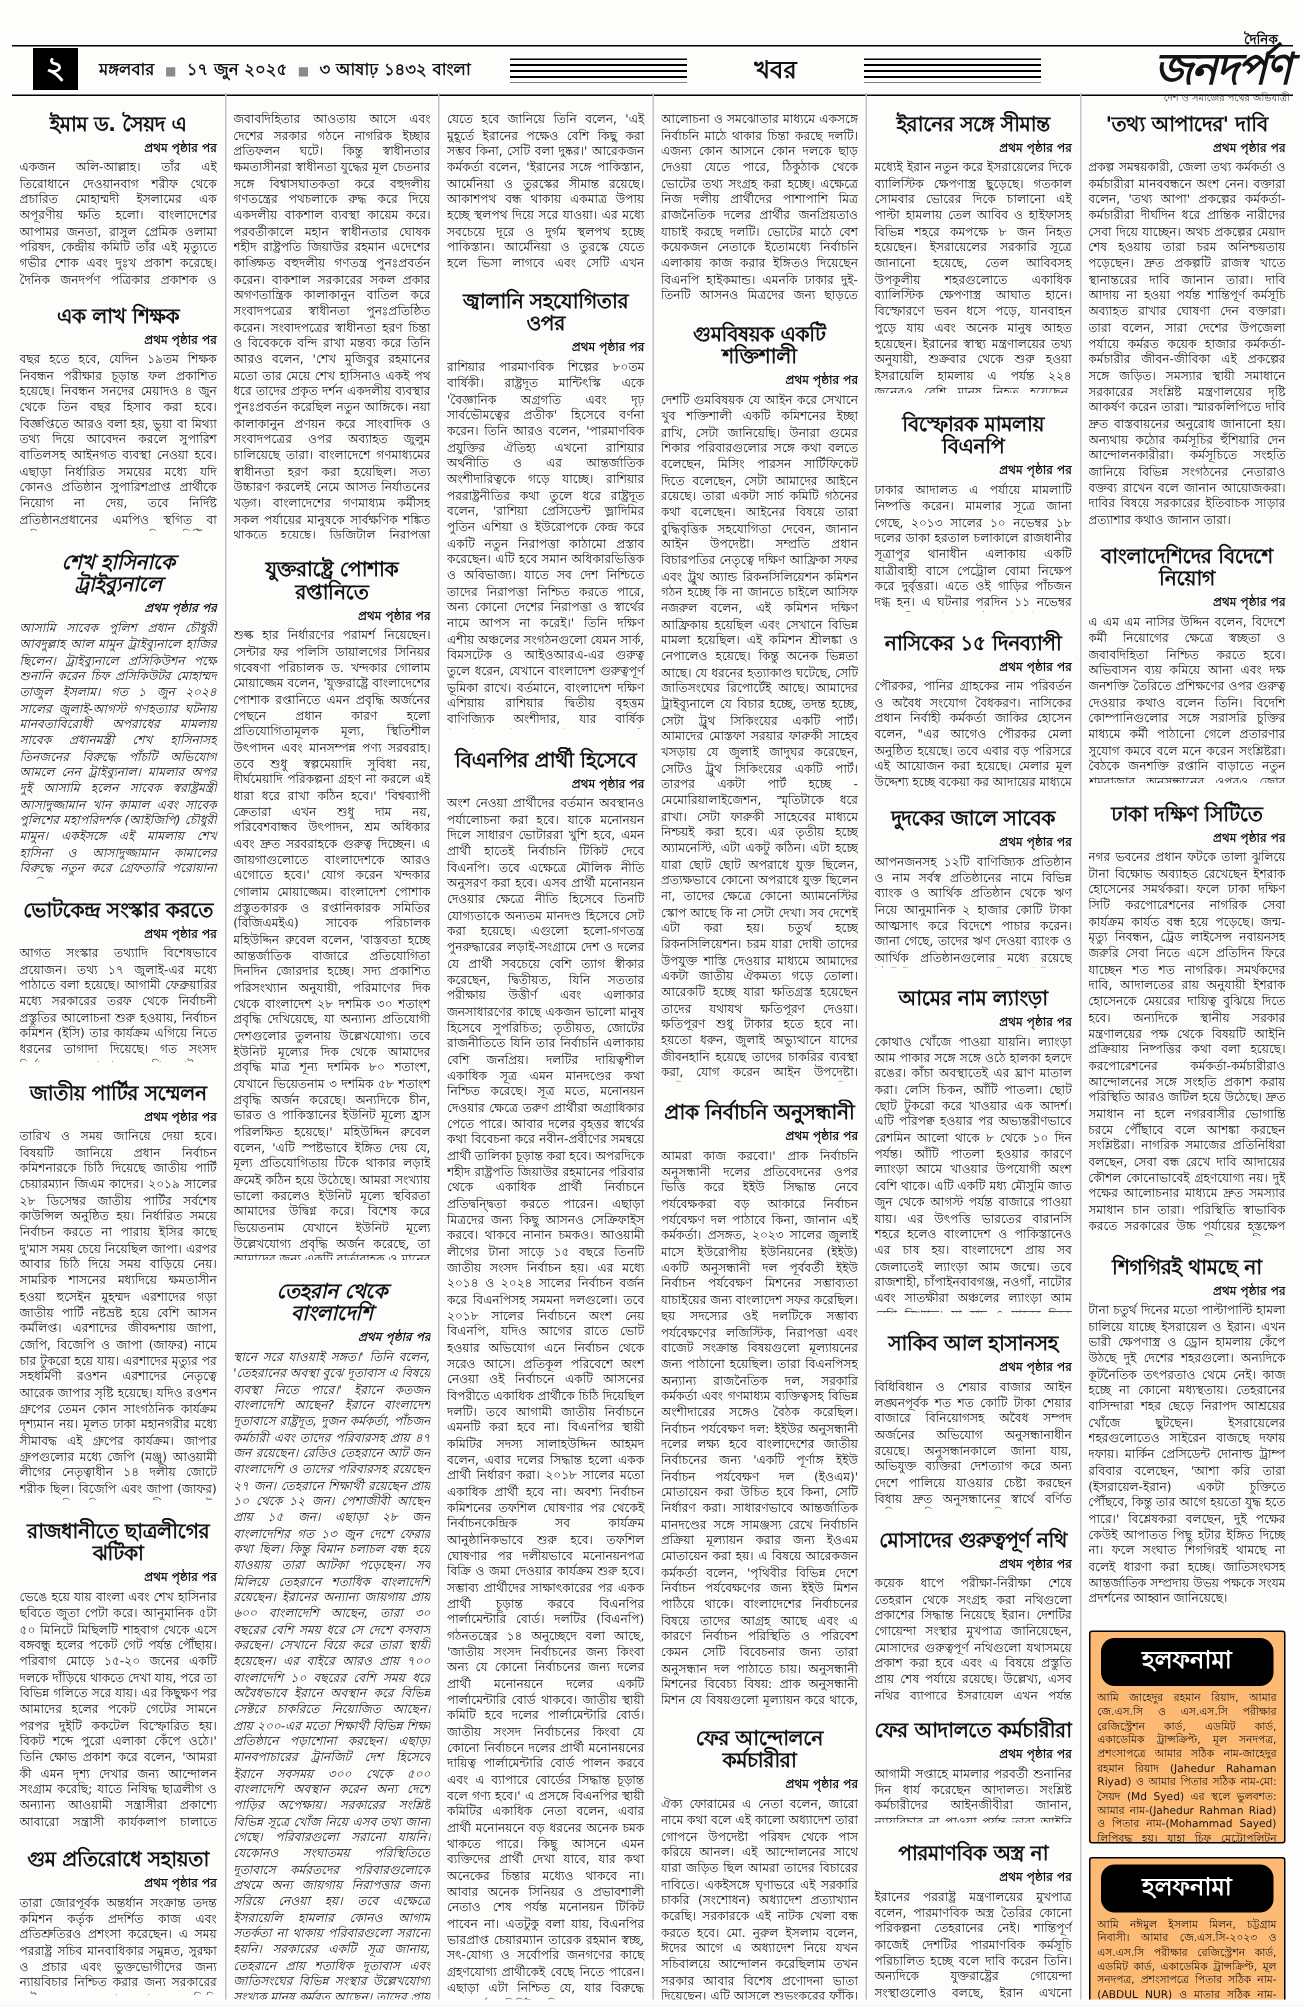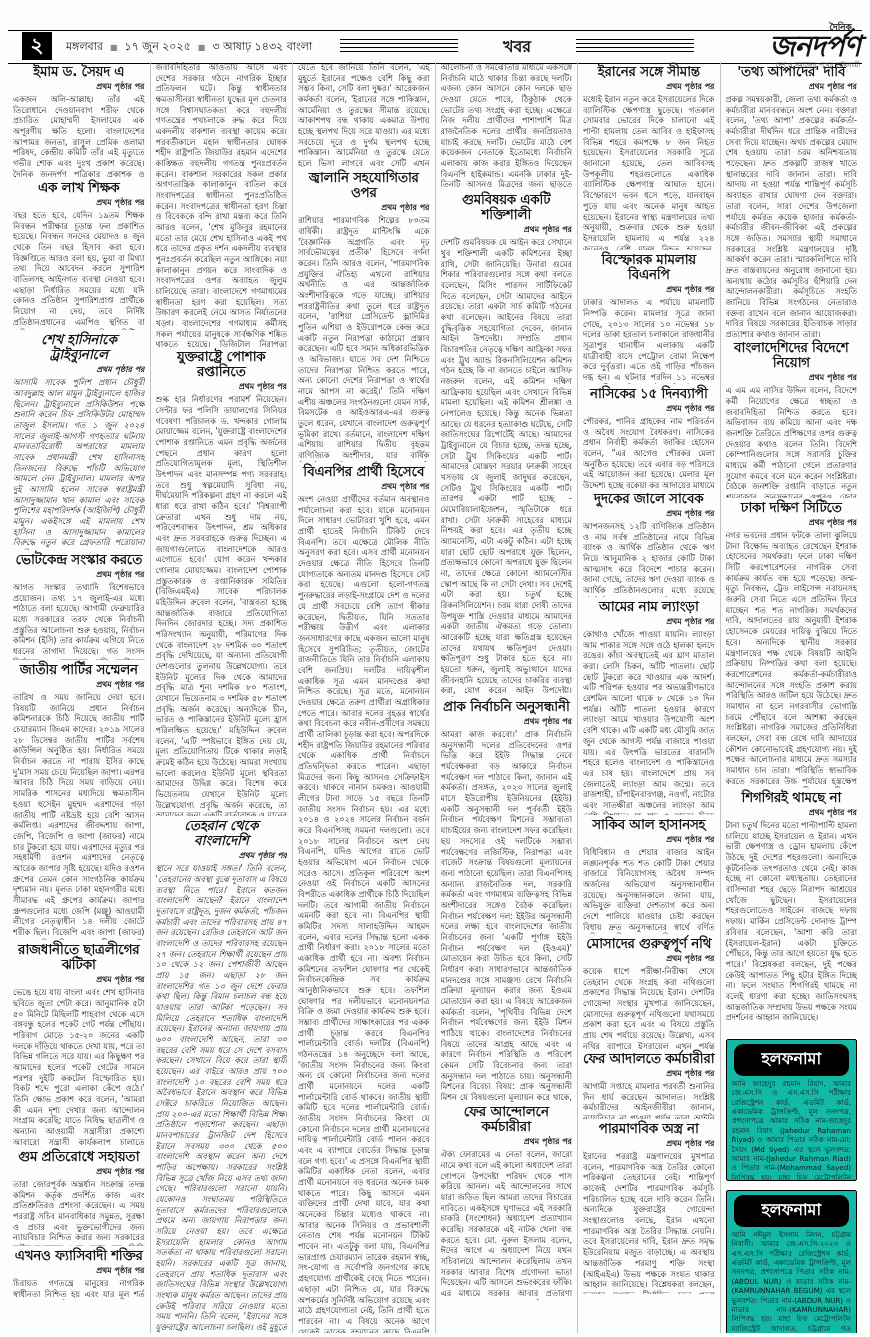--- a/index.html
+++ b/index.html
@@ -5,47 +5,47 @@
   html,body{margin:0;padding:0;background:#e8e8e8;}
   .page{position:relative;width:870px;height:1337px;background:#fdfdfc;margin:0 auto;
         font-family:"DejaVu Sans","Liberation Sans",sans-serif;color:#141414;overflow:hidden;}
 
   
   .masthead{position:absolute;top:30px;left:8px;right:8px;height:32px;
             border-top:1.5px solid #000;border-bottom:1.5px solid #000;}
   .pageno{position:absolute;left:14px;top:1px;width:30px;height:28px;background:#000;color:#fff;
           display:flex;align-items:center;justify-content:center;font-size:20px;font-weight:bold;}
   .dateline{position:absolute;left:58px;top:0;height:100%;display:flex;align-items:center;
-            font-size:11px;font-weight:normal;white-space:nowrap;justify-content:space-between;}
+            font-size:11px;font-weight:bold;white-space:nowrap;justify-content:space-between;}
   .dateline .sq{color:#8a8a8a;font-size:8px;margin:0 7px;}
   .rule-stack{position:absolute;top:8px;height:16px;
               background:repeating-linear-gradient(to bottom,#000 0 1.2px,transparent 1.2px 4px);}
   .stack-left{left:332px;width:118px;}
   .stack-right{left:568px;width:118px;}
   .section{position:absolute;left:456px;top:0;width:106px;height:100%;display:flex;
            align-items:center;justify-content:center;font-size:16px;font-weight:bold;}
   .logo{position:absolute;right:2px;top:-8px;text-align:right;line-height:1;}
   .logo-super{display:block;font-size:9px;font-weight:bold;margin:0 0 0 2px;text-align:left;padding-left:58px;}
   .logo-main{display:block;font-size:29px;font-weight:bold;letter-spacing:-1px;font-style:italic;}
   .logo-tag{display:block;font-size:6.5px;color:#333;margin-top:1px;}
 
   
   .columns{position:absolute;top:62px;left:8px;right:8px;bottom:4px;display:flex;}
   .col{flex:1 1 0;min-width:0;padding:0 5px;overflow:hidden;}
   .col + .col{border-left:1px solid #c3c3c3;}
 
-  article.article{overflow:hidden;}
+  article.article{overflow:hidden;margin-top:12px;}
   .headline{margin:2px 0 1px 0;font-size:13.5px;line-height:1.12;font-weight:bold;
             text-align:center;letter-spacing:-0.3px;}
   .kicker{font-size:8px;font-weight:bold;margin:0 0 1px 0;text-align:right;}
   .body{margin:0;font-size:8.1px;line-height:1.32;text-align:justify;
         word-break:break-word;hyphens:auto;color:#1b1b1b;}
 
   
-  .notice{border:1.6px solid #000;border-radius:2px;padding:4px 5px;margin-top:9px;overflow:hidden;background:#14b8a6;}
+  .notice{border:1.6px solid #000;border-radius:2px;padding:4px 5px;margin-top:9px;overflow:hidden;background:#fdba74;}
   .notice-title{background:#000;color:#fff;text-align:center;font-size:16px;font-weight:bold;
                 border-radius:9px;padding:2px 0 3px 0;margin:0 2px 3px 2px;}
   .notice-body{margin:0;font-size:7.1px;line-height:1.32;text-align:justify;word-break:break-word;}
 </style>
 </head>
 <body>
 
 <div class="page">
 
   <header class="masthead">

